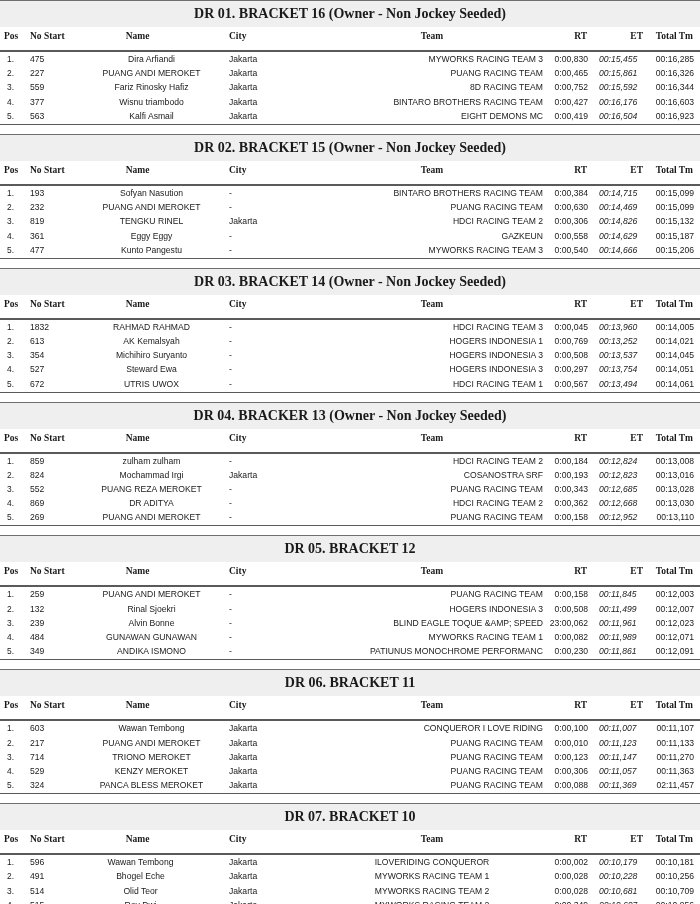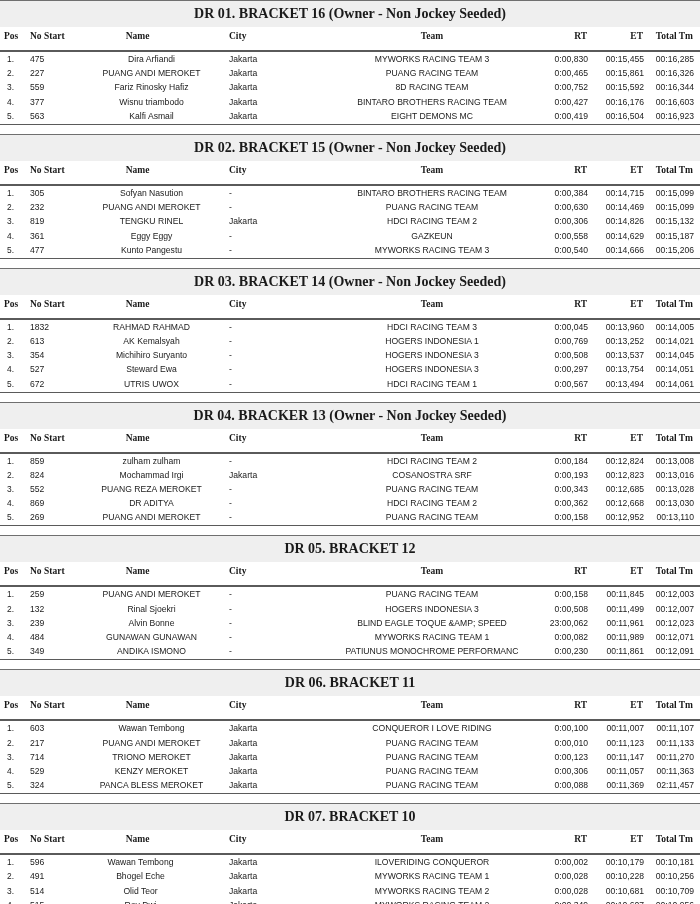--- a/index.html
+++ b/index.html
@@ -89,23 +89,23 @@
     overflow: hidden;
     vertical-align: bottom;
   }
   tbody tr:last-child td {
     padding-bottom: 3px;
   }
   td.d-pos     { text-align: left;  padding-left: 7px; font-size: 8.4px; }
   td.d-nostart { text-align: left; padding-right: 7px; }
   td.d-name    { text-align: center; }
   td.d-city    { text-align: left; }
-  td.d-team    { text-align: center; }
+  td.d-team    { text-align: right; }
   td.d-rt      { text-align: right; padding-right: 11px; }
-  td.d-et      { text-align: right; padding-right: 9px; }
+  td.d-et      { padding-right: 9px; font-style: italic; }
   td.d-tt      { text-align: right; padding-right: 6px; }
 
   
   .centered td.d-name { text-align: center; padding-right: 22px; }
   .centered td.d-team { text-align: center; }
 
   .section-foot {
     border-top: 1px solid #5a5a5a;
     height: 0;
     font-size: 0;
@@ -218,21 +218,21 @@
               <th class="h-city">City</th>
               <th class="h-team">Team</th>
               <th class="h-rt">RT</th>
               <th class="h-et">ET</th>
               <th class="h-tt">Total Tm</th>
             </tr>
           </thead>
           <tbody>
             <tr>
               <td class="d-pos">1.</td>
-              <td class="d-nostart">305</td>
+              <td class="d-nostart">193</td>
               <td class="d-name">Sofyan Nasution</td>
               <td class="d-city">-</td>
               <td class="d-team">BINTARO BROTHERS RACING TEAM</td>
               <td class="d-rt">0:00,384</td>
               <td class="d-et">00:14,715</td>
               <td class="d-tt">00:15,099</td>
             </tr>
             <tr>
               <td class="d-pos">2.</td>
               <td class="d-nostart">232</td>

